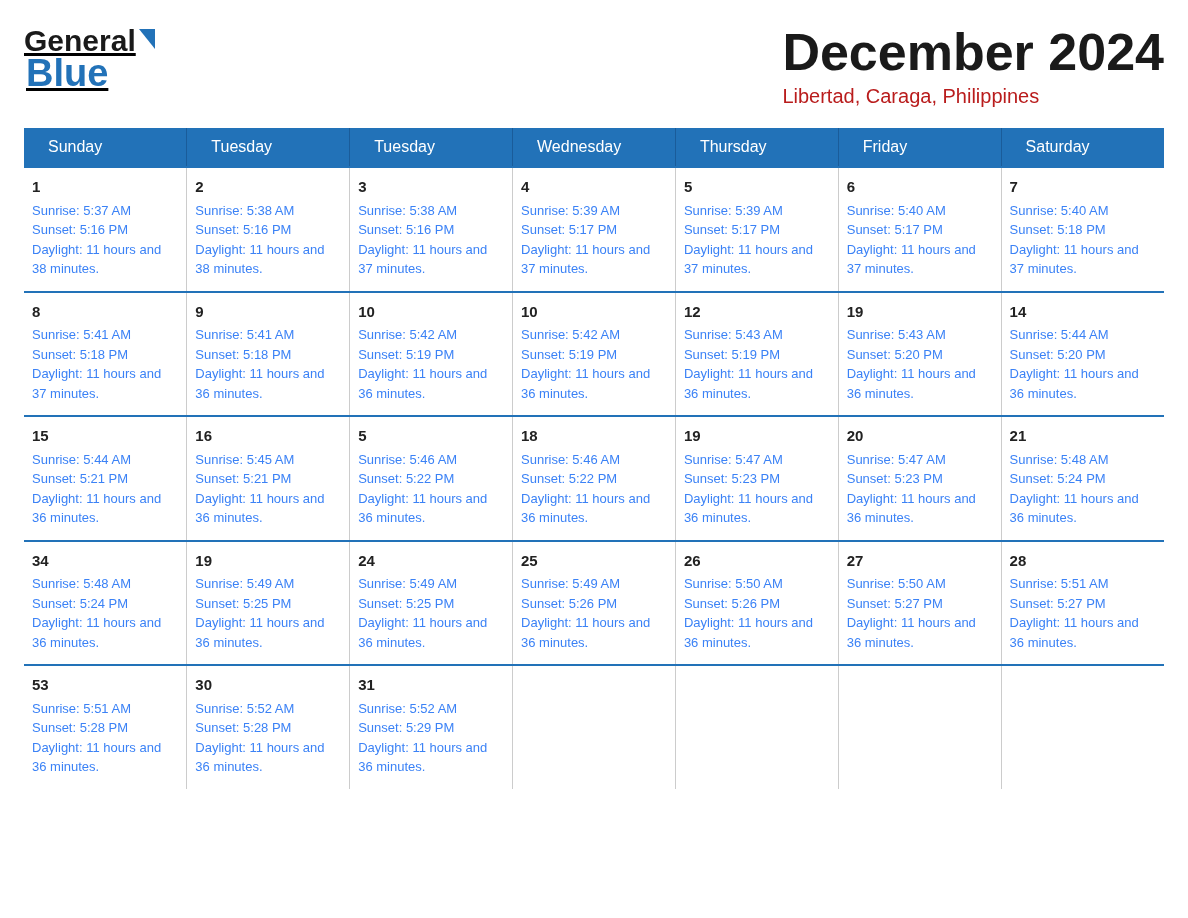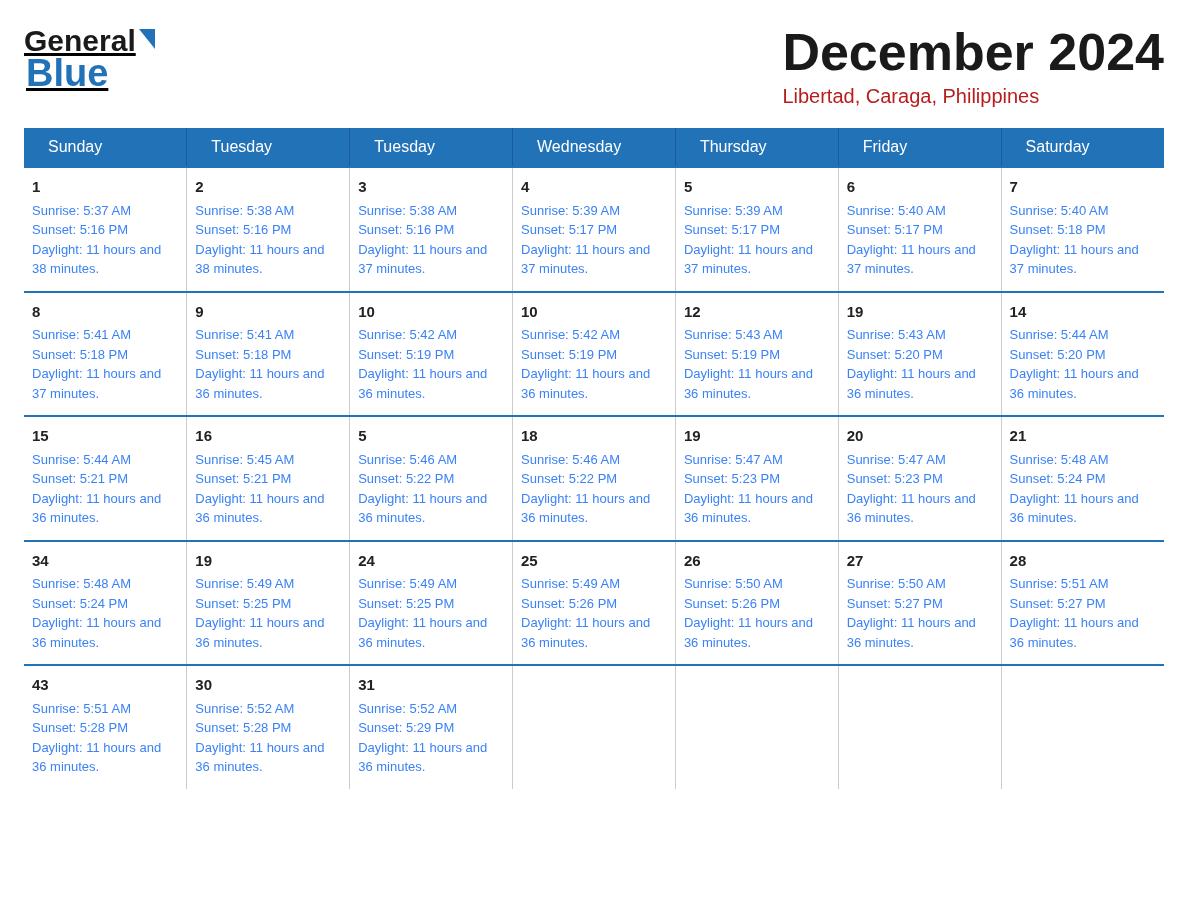--- a/index.html
+++ b/index.html
@@ -144,21 +144,21 @@
       <tr>
         <td><span class="day-num">34</span><span class="day-info">Sunrise: 5:48 AM<br>Sunset: 5:24 PM<br>Daylight: 11 hours and 36 minutes.</span></td>
         <td><span class="day-num">19</span><span class="day-info">Sunrise: 5:49 AM<br>Sunset: 5:25 PM<br>Daylight: 11 hours and 36 minutes.</span></td>
         <td><span class="day-num">24</span><span class="day-info">Sunrise: 5:49 AM<br>Sunset: 5:25 PM<br>Daylight: 11 hours and 36 minutes.</span></td>
         <td><span class="day-num">25</span><span class="day-info">Sunrise: 5:49 AM<br>Sunset: 5:26 PM<br>Daylight: 11 hours and 36 minutes.</span></td>
         <td><span class="day-num">26</span><span class="day-info">Sunrise: 5:50 AM<br>Sunset: 5:26 PM<br>Daylight: 11 hours and 36 minutes.</span></td>
         <td><span class="day-num">27</span><span class="day-info">Sunrise: 5:50 AM<br>Sunset: 5:27 PM<br>Daylight: 11 hours and 36 minutes.</span></td>
         <td><span class="day-num">28</span><span class="day-info">Sunrise: 5:51 AM<br>Sunset: 5:27 PM<br>Daylight: 11 hours and 36 minutes.</span></td>
       </tr>
       <tr>
-        <td><span class="day-num">43</span><span class="day-info">Sunrise: 5:51 AM<br>Sunset: 5:28 PM<br>Daylight: 11 hours and 36 minutes.</span></td>
+        <td><span class="day-num">53</span><span class="day-info">Sunrise: 5:51 AM<br>Sunset: 5:28 PM<br>Daylight: 11 hours and 36 minutes.</span></td>
         <td><span class="day-num">30</span><span class="day-info">Sunrise: 5:52 AM<br>Sunset: 5:28 PM<br>Daylight: 11 hours and 36 minutes.</span></td>
         <td><span class="day-num">31</span><span class="day-info">Sunrise: 5:52 AM<br>Sunset: 5:29 PM<br>Daylight: 11 hours and 36 minutes.</span></td>
         <td></td>
         <td></td>
         <td></td>
         <td></td>
       </tr>
     </tbody>
 </table>
 

